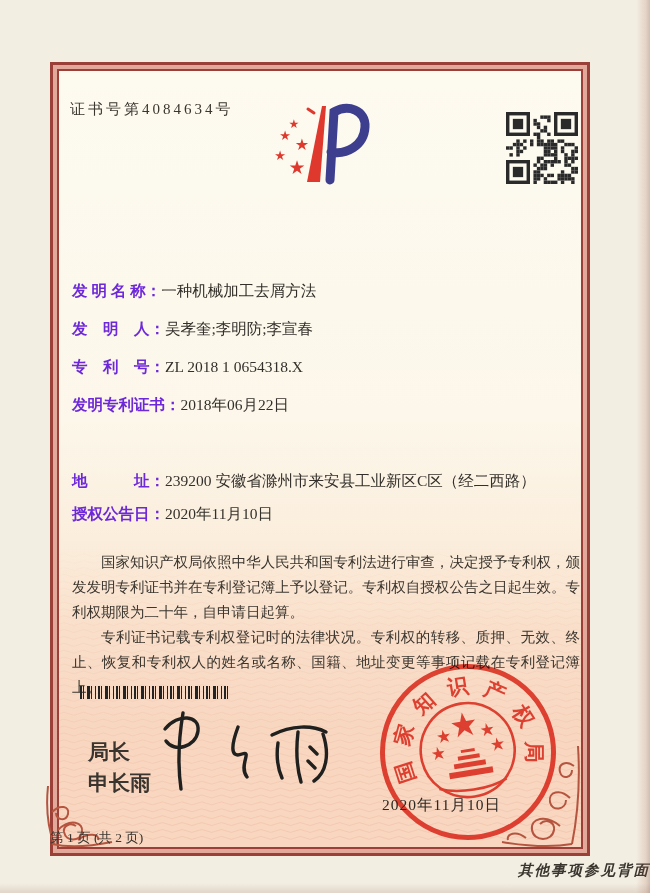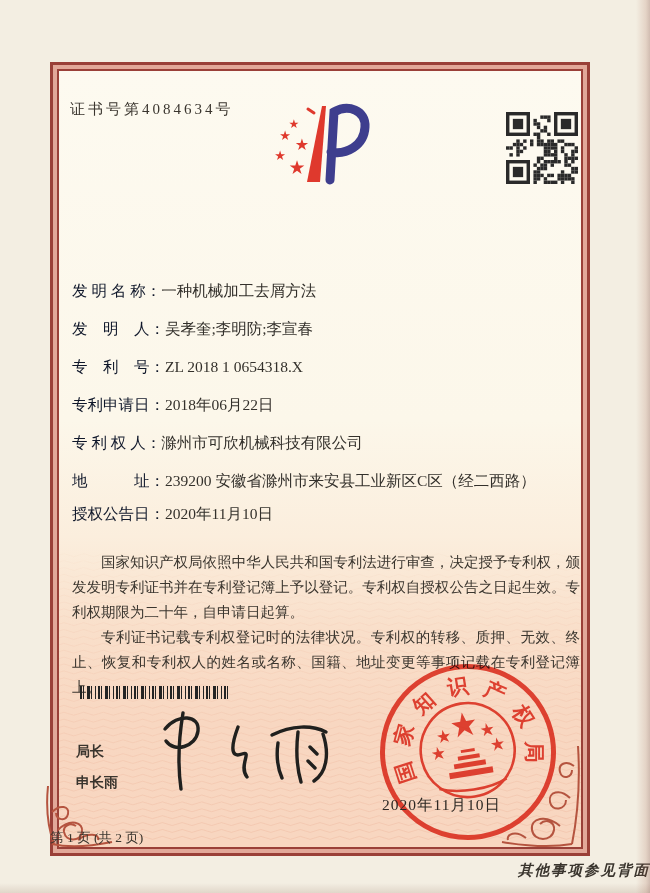--- a/index.html
+++ b/index.html
@@ -23,37 +23,37 @@
     overflow:hidden;}
   .waves{position:absolute;left:0;bottom:0;width:100%;height:300px;opacity:.55;}
 
   .abs{position:absolute;}
   .cert-no{left:70px;top:100px;font-size:15px;letter-spacing:3px;color:#3a352e;}
 
   .title{left:50px;top:202px;width:540px;text-align:center;font-size:31px;font-weight:700;
     letter-spacing:22px;text-indent:22px;color:#2b2723;}
 
   .field-row{left:72px;width:500px;height:22px;font-size:15.5px;white-space:nowrap;}
-  .field-label{color:#0f172a;}
+  .field-label{color:#6d28d9;font-weight:bold;}
   .field-value{color:#33302b;}
   .grant-no{position:absolute;left:246px;top:0;white-space:nowrap;}
 
   .paras{left:72px;top:550px;width:508px;font-size:14.5px;line-height:25px;text-align:justify;color:#3a352e;}
   .paras p{margin:0;text-indent:2em;}
 
   .barcode{left:80px;top:686px;width:150px;height:13px;
     background:repeating-linear-gradient(90deg,
       #242424 0 2px,transparent 2px 3px,
       #242424 3px 4px,transparent 4px 7px,
       #242424 7px 10px,transparent 10px 11px,
       #242424 11px 12px,transparent 12px 15px,
       #242424 15px 16px,transparent 16px 18px);}
 
-  .commissioner{left:76px;top:736px;font-family:"Liberation Sans","DejaVu Sans",sans-serif;
-    font-size:14px;font-weight:700;color:#3a352e;line-height:31px;}
+  .commissioner{left:88px;top:736px;font-family:"Liberation Sans","DejaVu Sans",sans-serif;
+    font-size:21px;font-weight:700;color:#3a352e;line-height:31px;}
 
   .signature{left:150px;top:703px;}
 
   .seal{left:380px;top:664px;width:176px;height:176px;transform:rotate(-9deg);
     mix-blend-mode:multiply;opacity:.92;}
   .seal-ring{position:absolute;left:0;top:0;right:0;bottom:0;border:5px solid #e23c2e;border-radius:50%;}
   .seal-char{position:absolute;left:50%;top:50%;font-size:21px;font-weight:700;color:#e23c2e;
     font-family:"Liberation Serif","DejaVu Serif",serif;}
   .seal-emblem{position:absolute;left:36px;top:34px;}
 
@@ -270,24 +270,21 @@
   <div class="abs field-row" style="top:281px;">
     <span class="field-label">发 明 名 称：</span><span class="field-value">一种机械加工去屑方法</span>
   </div>
   <div class="abs field-row" style="top:319px;">
     <span class="field-label">发　明　人：</span><span class="field-value">吴孝奎;李明防;李宣春</span>
   </div>
   <div class="abs field-row" style="top:357px;">
     <span class="field-label">专　利　号：</span><span class="field-value">ZL 2018 1 0654318.X</span>
   </div>
   <div class="abs field-row" style="top:395px;">
-    <span class="field-label">专利申请日：</span><span class="field-value">2018年06月22日</span>
-  </div>
-  <div class="abs field-row" style="top:433px;">
-    <span class="field-label">专 利 权 人：</span><span class="field-value">滁州市可欣机械科技有限公司</span>
+    <span class="field-label">发明专利证书：</span><span class="field-value">2018年06月22日</span>
   </div>
   <div class="abs field-row" style="top:471px;">
     <span class="field-label">地　　　址：</span><span class="field-value">239200 安徽省滁州市来安县工业新区C区（经二西路）</span>
   </div>
   <div class="abs field-row" style="top:504px;">
     <span class="field-label">授权公告日：</span><span class="field-value">2020年11月10日</span>
   </div>
 
   <div class="abs paras">
     <p>国家知识产权局依照中华人民共和国专利法进行审查，决定授予专利权，颁发发明专利证书并在专利登记簿上予以登记。专利权自授权公告之日起生效。专利权期限为二十年，自申请日起算。</p>

